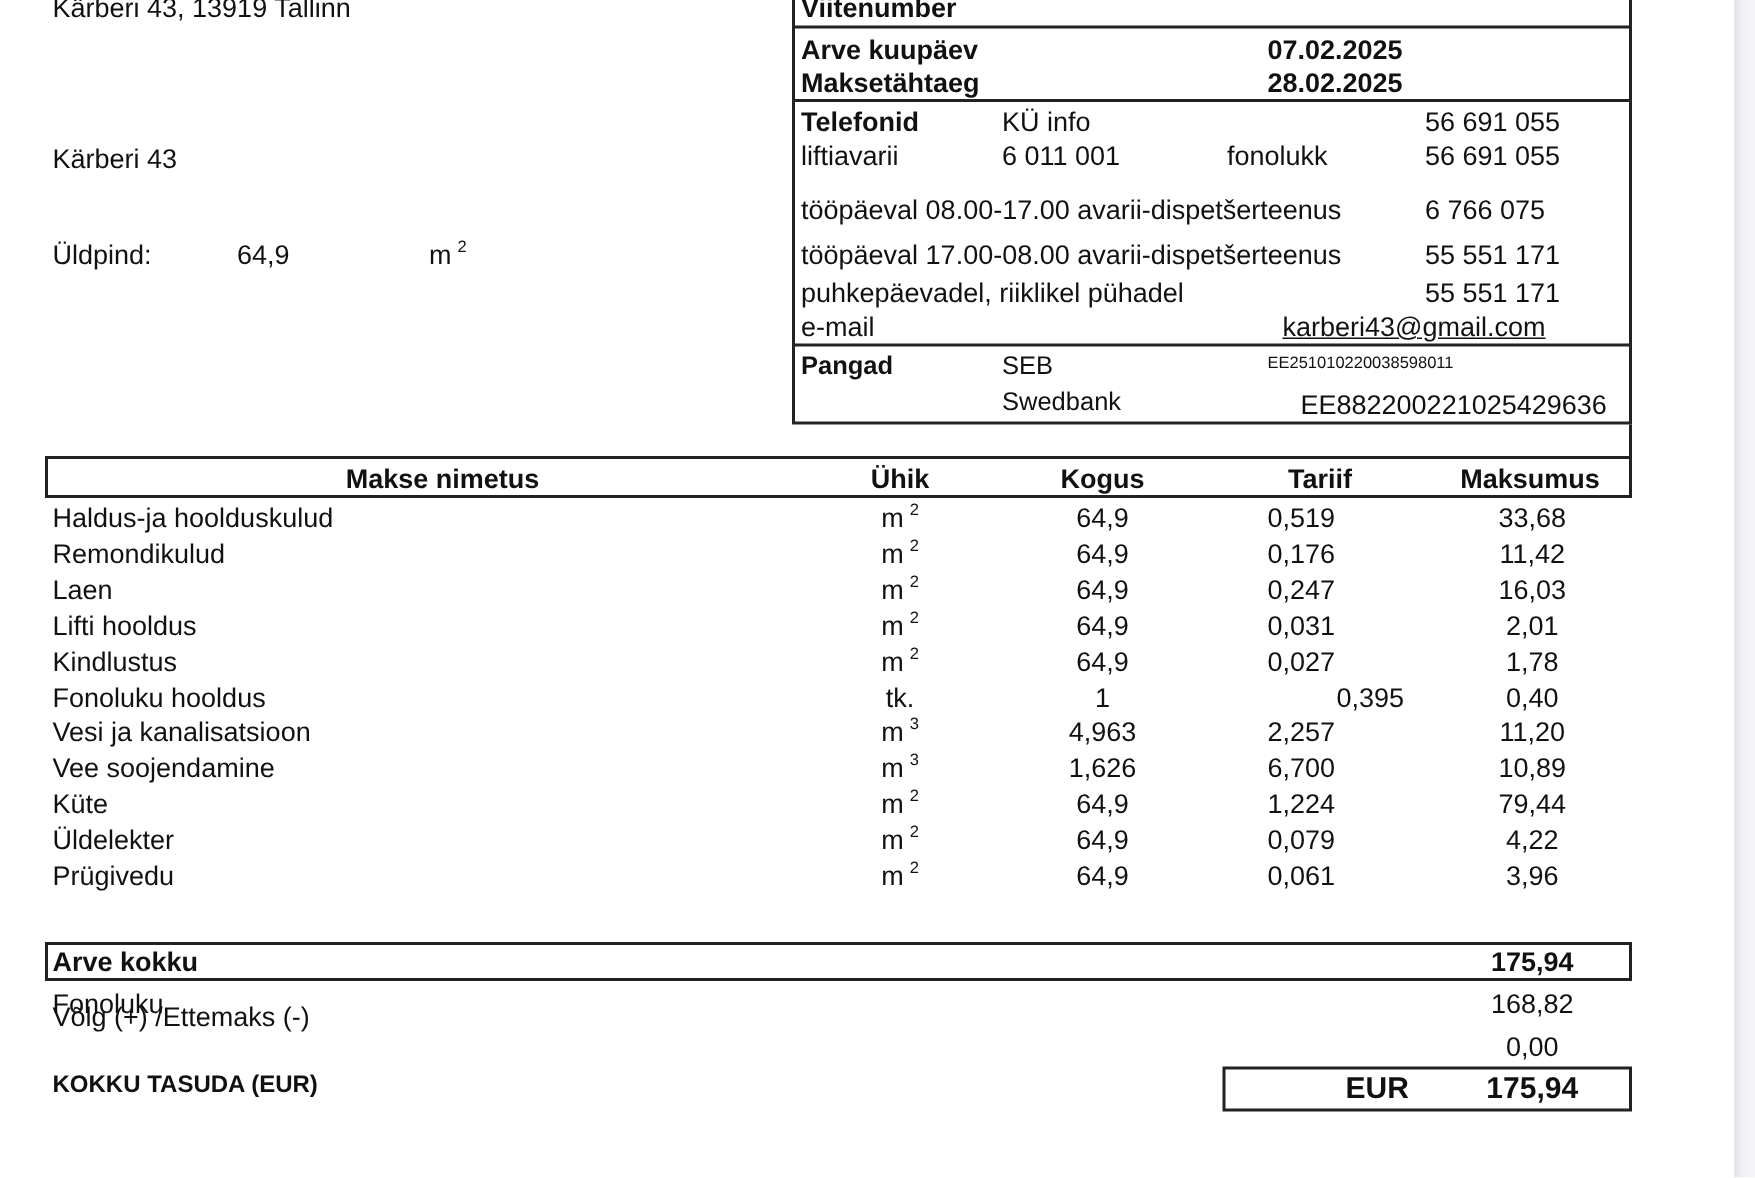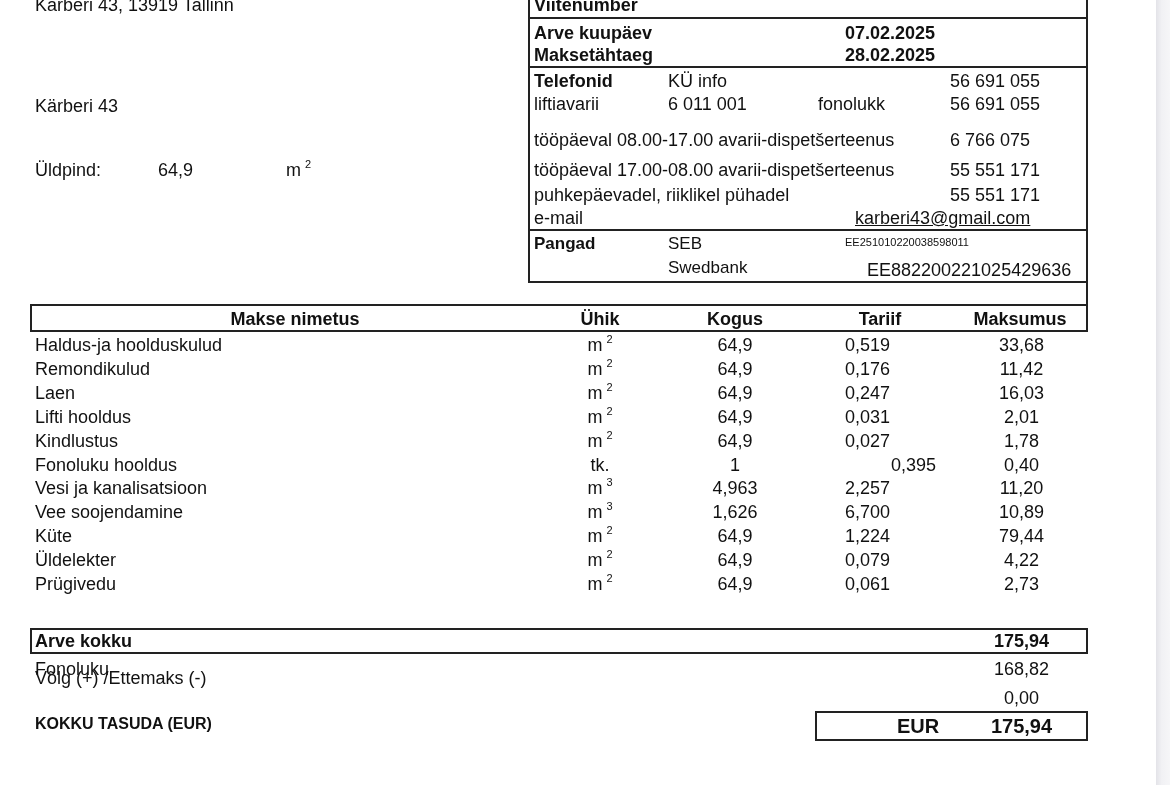--- a/index.html
+++ b/index.html
@@ -142,21 +142,21 @@
       <div class="abs c" style="left: 560px; width: 80px; top: 551px;"><span>m</span><sup>2</sup></div>
       <div class="abs c" style="left: 680px; width: 110px; top: 551px;">64,9</div>
       <div class="abs " style="left: 845px; width: 80px; top: 551px;">0,079</div>
       <div class="abs r" style="left: 960px; width: 123px; top: 551px;">4,22</div>
     </div>
     <div>
       <div class="abs " style="left: 35px; top: 575px;">Prügivedu</div>
       <div class="abs c" style="left: 560px; width: 80px; top: 575px;"><span>m</span><sup>2</sup></div>
       <div class="abs c" style="left: 680px; width: 110px; top: 575px;">64,9</div>
       <div class="abs " style="left: 845px; width: 80px; top: 575px;">0,061</div>
-      <div class="abs r" style="left: 960px; width: 123px; top: 575px;">2,73</div>
+      <div class="abs r" style="left: 960px; width: 123px; top: 575px;">3,96</div>
     </div>
   </div>
 
 <div class="box" style="left:30px; top:628px; width:1058px; height:26px;"></div>
 <div class="abs b" style="left:35px; top:632px;">Arve kokku</div>
 <div class="abs b r" style="left:960px; top:632px; width:123px;">175,94</div>
 
 <div class="abs" style="left:35px; top:660px;">Fonoluku</div>
 <div class="abs r" style="left:960px; top:660px; width:123px;">168,82</div>
 

